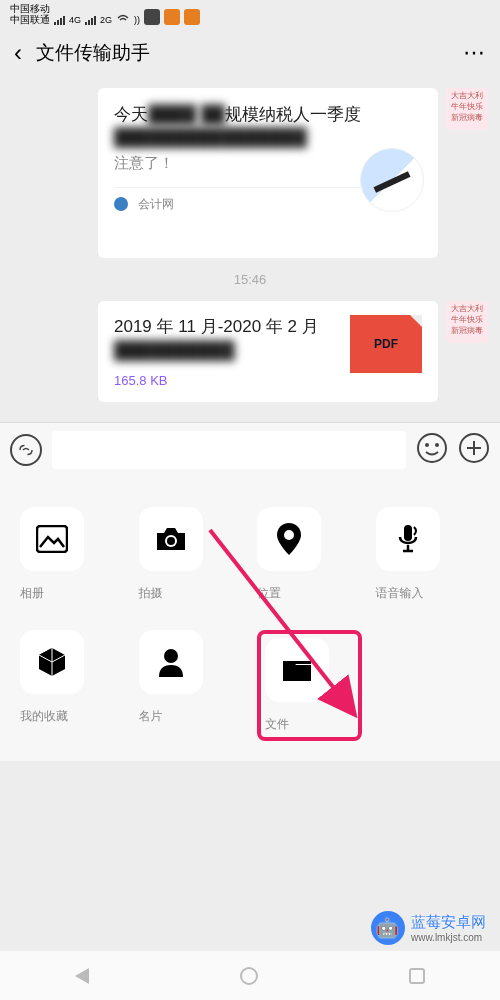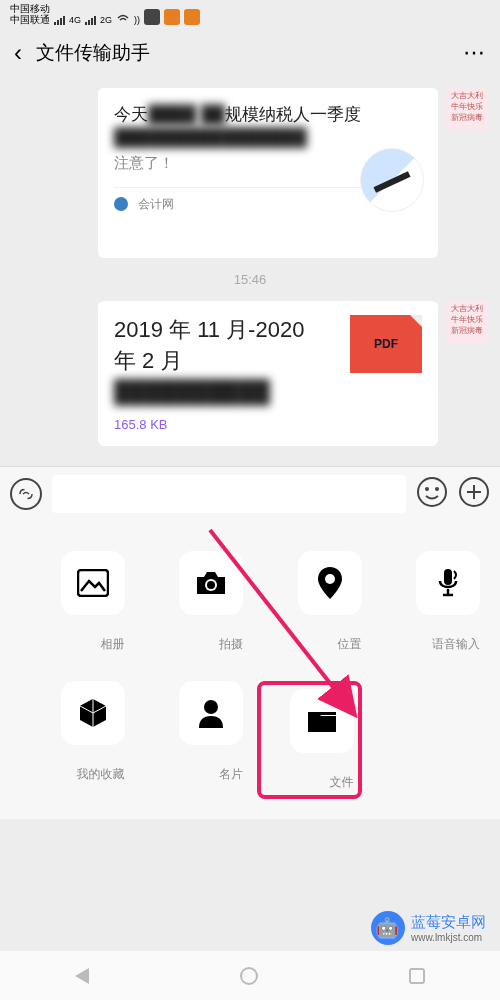--- a/index.html
+++ b/index.html
@@ -23,30 +23,30 @@
     .msg-line3 { font-size: 15px; color: #888; margin-top: 6px; }
     .blur-block { filter: blur(4px); display: inline-block; }
     .article-preview { position: absolute; right: 14px; top: 60px; width: 64px; height: 64px; border-radius: 50%; background: linear-gradient(135deg, #cfe4ff 50%, #fff 50%); border: 1px solid #eee; display: flex; align-items: center; justify-content: center; font-size: 24px; }
     .article-preview::before { content: ""; position: absolute; width: 38px; height: 6px; background: #222; transform: rotate(-25deg); top: 30px; }
     .source-row { display: flex; align-items: center; gap: 10px; border-top: 1px solid #f0f0f0; margin-top: 14px; padding-top: 8px; font-size: 12px; color: #888; }
     .source-ico { width: 14px; height: 14px; border-radius: 50%; background: #3b7fc4; }
     .avatar { width: 42px; height: 42px; background: #fce8ec; border-radius: 4px; margin-left: 8px; font-size: 8px; text-align: center; padding: 2px; color: #b55; }
     .timestamp { text-align: center; font-size: 13px; color: #aaa; margin: 14px 0; }
     .file-bubble { background: #fff; border-radius: 6px; width: 340px; padding: 14px 16px; display: flex; justify-content: space-between; align-items: flex-start; }
     .file-info { flex: 1; }
-    .file-title { font-size: 22px; color: #222; line-height: 1.4; }
+    .file-title { font-size: 17px; color: #222; line-height: 1.4; }
     .file-size { font-size: 13px; color: #8b5cf6; margin-top: 10px; }
     .pdf-icon { width: 72px; height: 58px; background: #e74c3c; position: relative; display: flex; align-items: center; justify-content: center; color: #0f172a; font-size: 12px; font-weight: bold; margin-left: 24px; }
     .pdf-icon::before { content: ""; position: absolute; top: 0; right: 0; border-style: solid; border-width: 0 12px 12px 0; border-color: transparent #ededed transparent transparent; }
     .input-bar { height: 55px; background: #f7f7f7; border-top: 1px solid #ddd; display: flex; align-items: center; padding: 0 10px; gap: 10px; }
     .circle-btn { width: 32px; height: 32px; border: 2px solid #444; border-radius: 50%; display: flex; align-items: center; justify-content: center; font-size: 16px; color: #444; }
     .text-input { flex: 1; height: 38px; background: #fff; border-radius: 4px; }
     .attach-panel { background: #f7f7f7; padding: 30px 20px 20px; }
     .attach-grid { display: grid; grid-template-columns: repeat(4, 1fr); gap: 28px 14px; }
-    .attach-item { display: flex; flex-direction: column; align-items: flex-end; gap: 21px; }
+    .attach-item { display: flex; flex-direction: column; align-items: flex-start; gap: 14px; }
     .attach-box { width: 64px; height: 64px; background: #fff; border-radius: 14px; display: flex; align-items: center; justify-content: center; }
     .attach-label { font-size: 12px; color: #888; }
     .highlight { border: 4px solid #e91e63; border-radius: 8px; padding: 4px; }
     .arrow-svg { position: absolute; left: 200px; top: 520px; pointer-events: none; }
     .nav-bar { position: absolute; bottom: 0; left: 0; right: 0; height: 50px; background: #fafafa; display: flex; align-items: center; justify-content: space-around; border-top: 1px solid #eee; }
     .nav-tri { width: 0; height: 0; border-top: 8px solid transparent; border-bottom: 8px solid transparent; border-right: 14px solid #bbb; }
     .nav-circ { width: 18px; height: 18px; border: 2px solid #bbb; border-radius: 50%; }
     .nav-sq { width: 16px; height: 16px; border: 2px solid #bbb; border-radius: 3px; }
     .watermark { position: absolute; right: 14px; bottom: 55px; display: flex; align-items: center; gap: 6px; color: #3b82f6; font-size: 14px; text-shadow: 0 0 2px #fff; }
     .wm-circle { width: 34px; height: 34px; background: #3b82f6; border-radius: 50%; display: flex; align-items: center; justify-content: center; color: #fff; font-size: 18px; }

